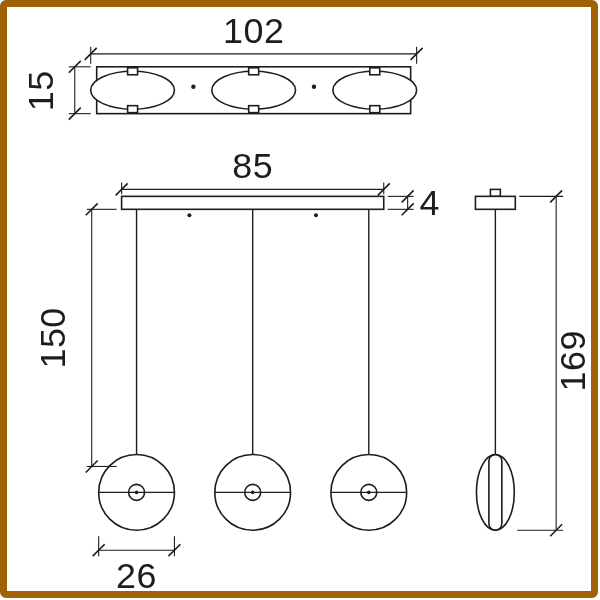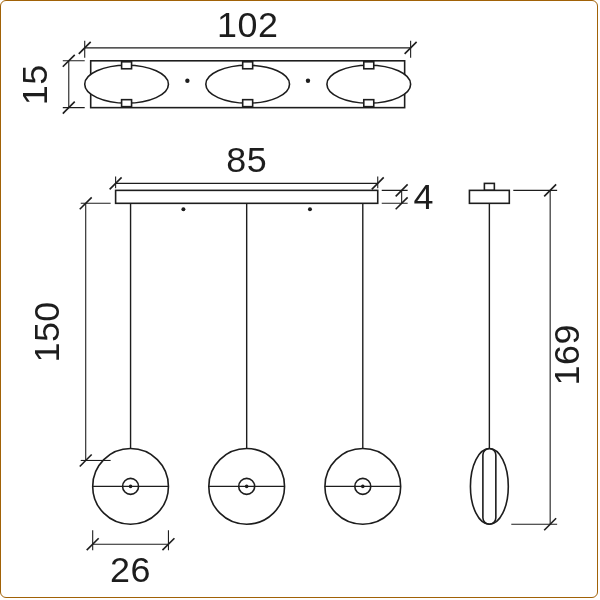--- a/index.html
+++ b/index.html
@@ -10,21 +10,21 @@
   body {
     width: 600px;
     height: 600px;
     font-family: "Liberation Sans", "DejaVu Sans", sans-serif;
   }
   .canvas {
     position: relative;
     width: 598px;
     height: 598px;
     box-sizing: border-box;
-    border: 1px solid #a16207;
+    border: 7px solid #a16207;
     border-radius: 6px;
     background: #ffffff;
     overflow: hidden;
     text-decoration: underline;
   }
   svg { display: block; }
   svg text {
     font-family: "Liberation Sans", "DejaVu Sans", sans-serif;
     font-size: 36px;
     font-weight: 500;

